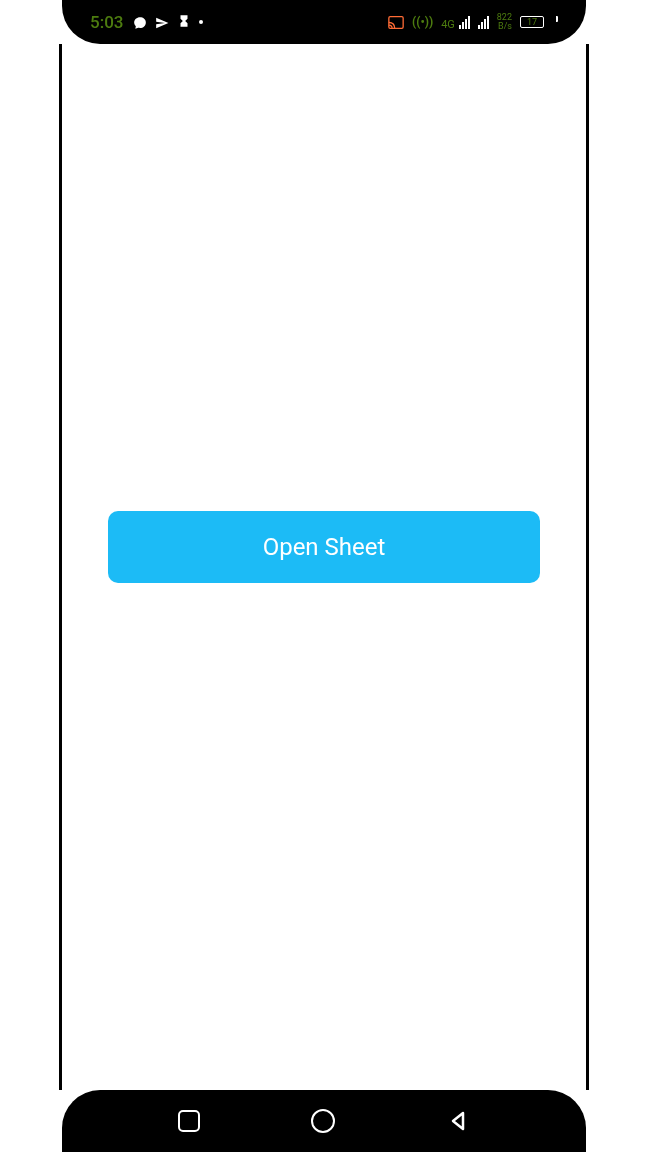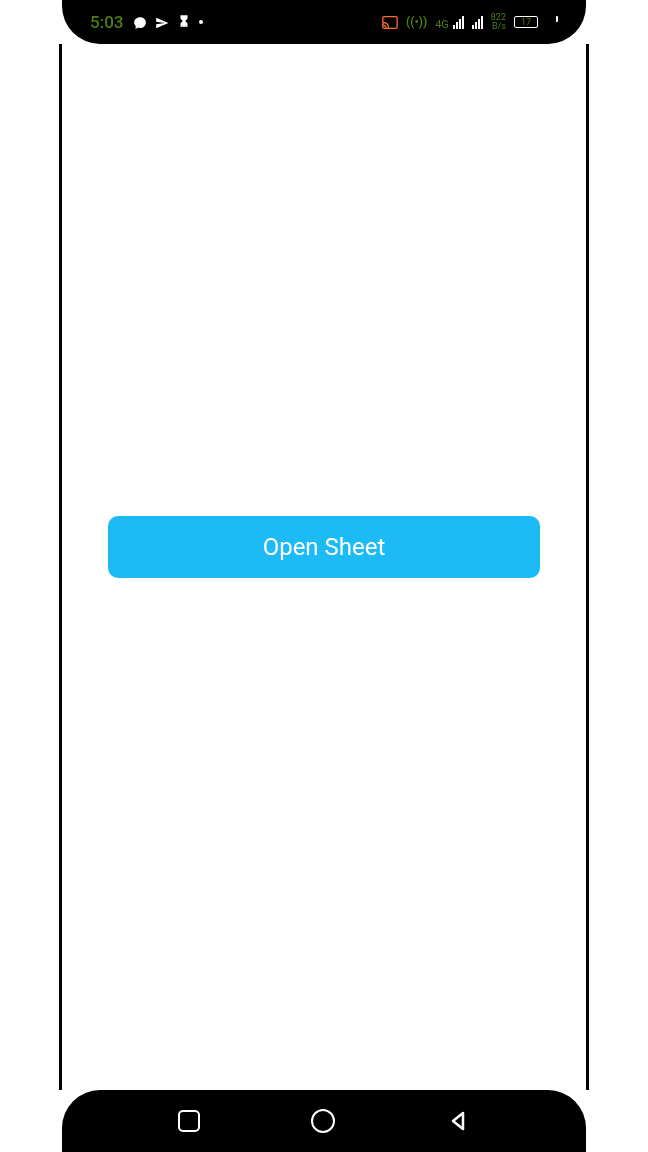--- a/index.html
+++ b/index.html
@@ -110,21 +110,21 @@
     .bar2 { height: 7px; }
     .bar3 { height: 10px; }
     .bar4 { height: 13px; }
     .data-rate {
       font-size: 9px;
       line-height: 9px;
       text-align: right;
     }
     .battery {
       display: flex;
-      gap: 18px;
+      gap: 12px;
     }
     .battery-body {
       width: 24px;
       height: 12px;
       border: 1.5px solid #fff;
       border-radius: 2px;
       display: flex;
       align-items: center;
       justify-content: center;
       font-size: 9px;
@@ -142,21 +142,21 @@
       left: 62px;
       right: 62px;
       bottom: 62px;
       background: #ffffff;
       display: flex;
       align-items: center;
       justify-content: center;
     }
     .open-sheet-button {
       width: 432px;
-      height: 62px;
+      height: 72px;
       background: #1CBBF6;
       border: none;
       border-radius: 10px;
       color: #ffffff;
       font-size: 24px;
       font-weight: 400;
       cursor: pointer;
       font-family: inherit;
       margin-top: -40px;
     }

